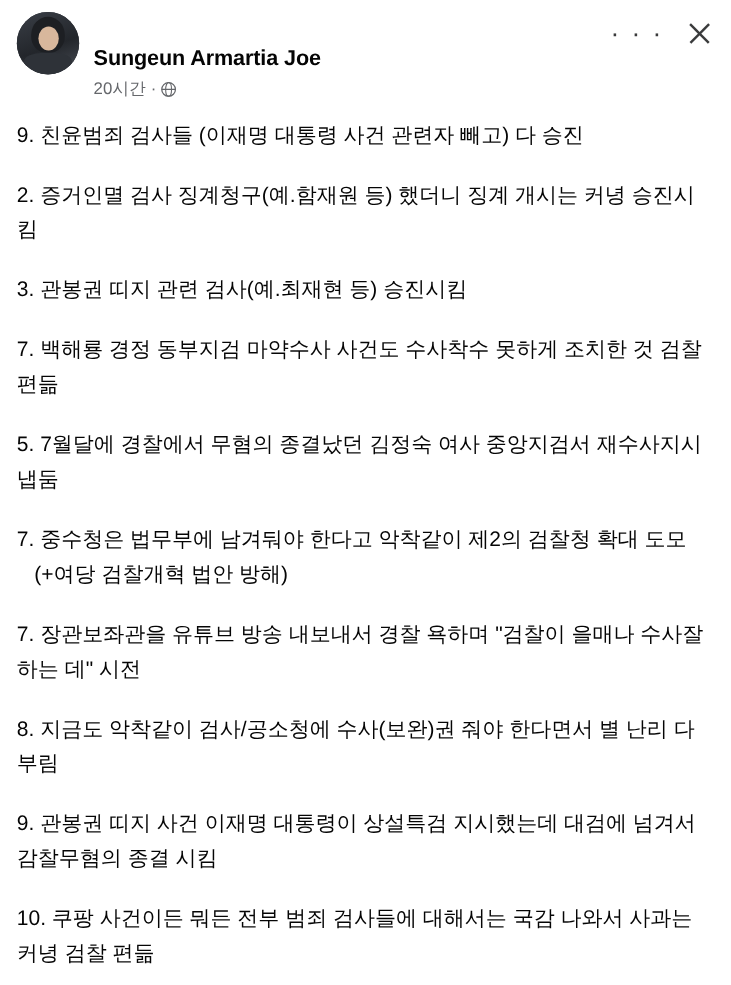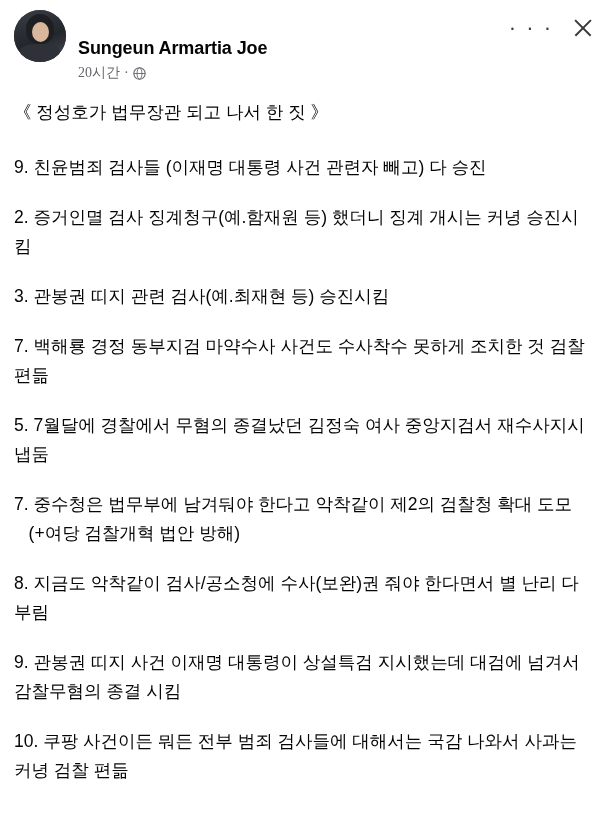--- a/index.html
+++ b/index.html
@@ -81,21 +81,20 @@
     letter-spacing: -0.1px;
     margin-top: 3px;
   }
   .meta {
     display: flex;
     align-items: center;
     font-size: 14px;
     color: #65676b;
     line-height: 18px;
     margin-top: 5px;
-    font-family: Liberation Serif, serif;
   }
   .meta .sep {
     margin: 0 4px;
     color: #65676b;
   }
   .globe {
     display: inline-block;
     width: 13px;
     height: 13px;
     position: relative;
@@ -177,26 +176,26 @@
       </div>
     </div>
 
     <div class="header-actions">
       <div class="dots">· · ·</div>
       <div class="close"></div>
     </div>
   </div>
 
   <div class="post-body">
-    <p class="para title">《 정성호가 법무장관 되고 나서 한 짓 》</p>
     <p class="para">9. 친윤범죄 검사들 (이재명 대통령 사건 관련자 빼고) 다 승진</p>
     <p class="para">2. 증거인멸 검사 징계청구(예.함재원 등) 했더니 징계 개시는 커녕 승진시킴</p>
     <p class="para">3. 관봉권 띠지 관련 검사(예.최재현 등) 승진시킴</p>
     <p class="para">7. 백해룡 경정 동부지검 마약수사 사건도 수사착수 못하게 조치한 것 검찰편듦</p>
     <p class="para">5. 7월달에 경찰에서 무혐의 종결났던 김정숙 여사 중앙지검서 재수사지시 냅둠</p>
     <p class="para">7. 중수청은 법무부에 남겨둬야 한다고 악착같이 제2의 검찰청 확대 도모
    (+여당 검찰개혁 법안 방해)</p>
+    <p class="para">7. 장관보좌관을 유튜브 방송 내보내서 경찰 욕하며 "검찰이 을매나 수사잘하는 데" 시전</p>
     <p class="para">8. 지금도 악착같이 검사/공소청에 수사(보완)권 줘야 한다면서 별 난리 다부림</p>
     <p class="para">9. 관봉권 띠지 사건 이재명 대통령이 상설특검 지시했는데 대검에 넘겨서 감찰무혐의 종결 시킴</p>
     <p class="para">10. 쿠팡 사건이든 뭐든 전부 범죄 검사들에 대해서는 국감 나와서 사과는 커녕 검찰 편듦</p>
   </div>
 
 </div>
 
 </body></html>

